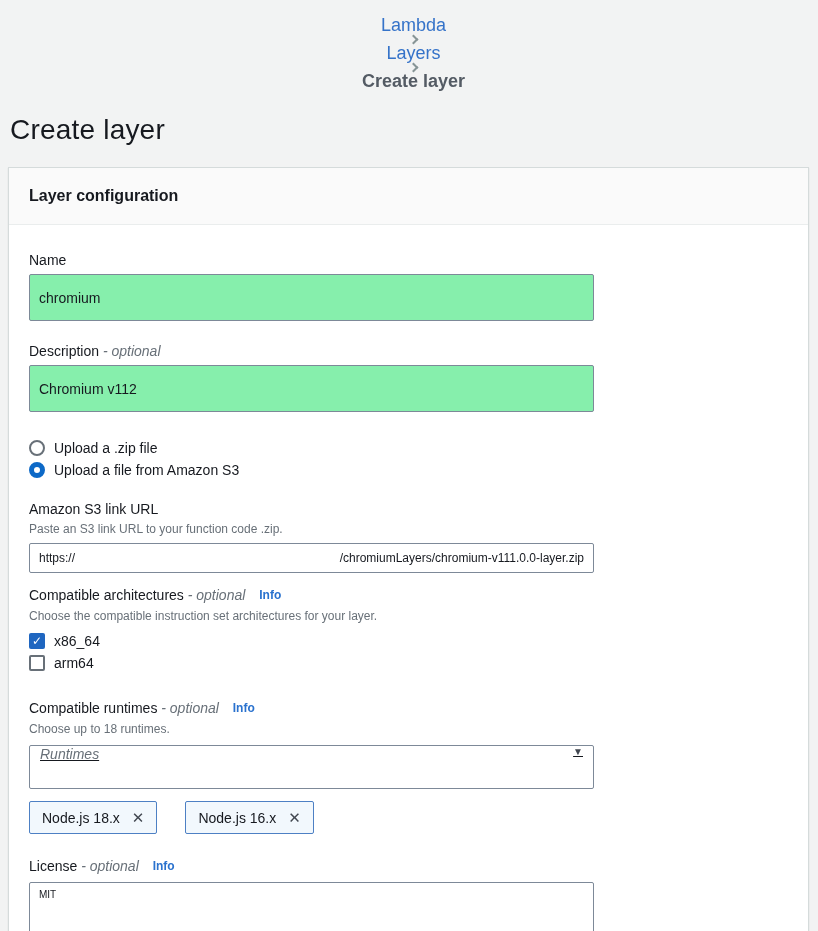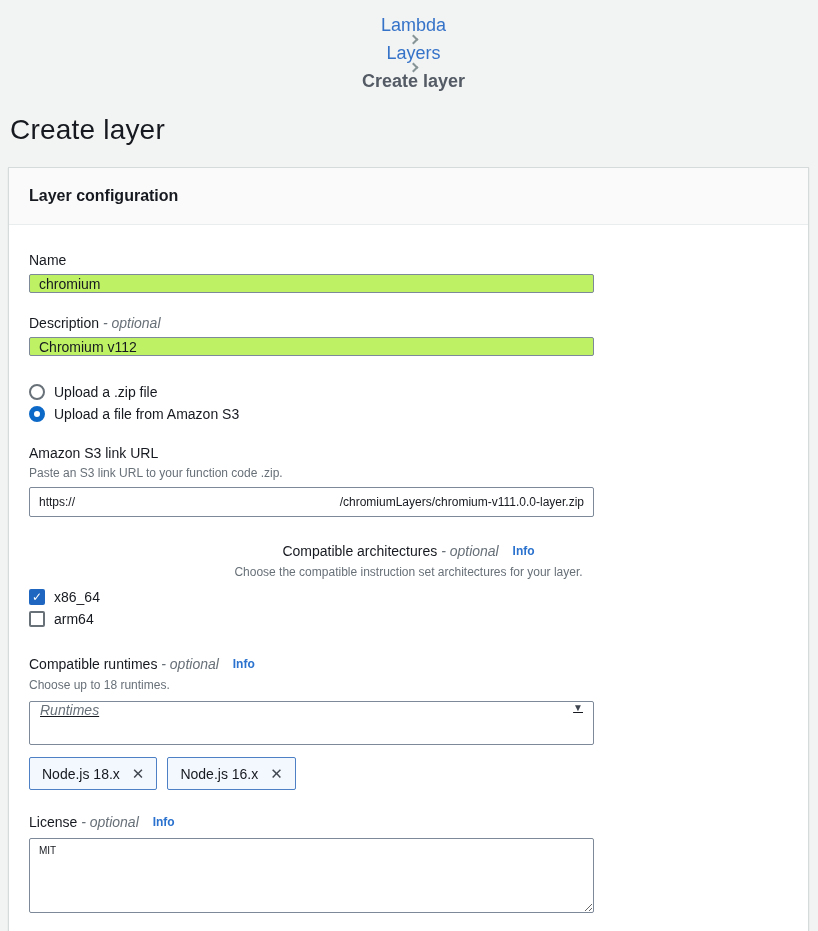--- a/index.html
+++ b/index.html
@@ -50,25 +50,25 @@
   .optional { font-style:italic; color:#687078; }
   .info-link {
     color:#2a72ce; font-size:12px; font-weight:700;
     margin-left:10px; text-decoration:none; cursor:pointer;
     position:relative; top:-1px;
   }
   .help-text { font-size:12px; color:#687078; line-height:16px; margin-top:2px; }
 
   .text-input {
     display:block;
-    width:565px; height:19px;
+    width:565px; height:47px;
     border:1px solid #7d8998; border-radius:2px;
     padding:0 9px; font-size:14px; color:#16191f;
     font-family:"Liberation Sans","DejaVu Sans",sans-serif;
-    background:#bef264; outline:none;
+    background:#86efac; outline:none;
     margin-top:4px;
   }
   .fake-input {
     display:flex; align-items:center;
     width:565px; height:30px;
     border:1px solid #7d8998; border-radius:2px;
     padding:0 9px; font-size:12px; color:#16191f;
     background:#fff; margin-top:6px;
   }
   .fake-input .spacer { flex:1; }
@@ -107,21 +107,21 @@
     width:565px; height:44px;
     border:1px solid #7d8998; border-radius:2px;
     padding:0 10px; background:#fff; cursor:pointer;
     margin-top:8px;
     text-decoration:underline;
   }
   .select-placeholder { font-size:14px; font-style:italic; color:#687078; }
   .select-arrow { font-size:10px; color:#414750; }
 
   
-  .token-row { display:flex; gap:10px; margin-top:12px; }
+  .token-row { display:flex; gap:28px; margin-top:12px; }
   .token {
     display:flex; align-items:center;
     height:33px; padding:0 12px;
     background:#f2f8fd; border:1px solid #4d80c4; border-radius:2px;
     font-size:14px; color:#16191f;
   }
   .token-x {
     margin-left:12px; color:#414750; font-size:15px; font-weight:700;
     cursor:pointer; line-height:1;
   }
@@ -200,21 +200,21 @@
     <div class="section" style="margin-top:21px;">
       <div class="field-label">Amazon S3 link URL</div>
       <div class="help-text">Paste an S3 link URL to your function code .zip.</div>
       <div class="fake-input">
         <span>https://</span>
         <span class="spacer"></span>
         <span>/chromiumLayers/chromium-v111.0.0-layer.zip</span>
       </div>
     </div>
 
-    <div class="section" style="margin-top:24px;text-align:center;">
+    <div class="section" style="margin-top:12px;">
       <div class="field-label">
         <span>Compatible architectures</span>
         <span class="optional"> <span>- optional</span></span>
         <a class="info-link">Info</a>
       </div>
       <div class="help-text">Choose the compatible instruction set architectures for your layer.</div>
       <div class="checks">
         <div class="check-row">
           <span class="checkbox checked">✓</span>
           <span class="check-label">x86_64</span>

